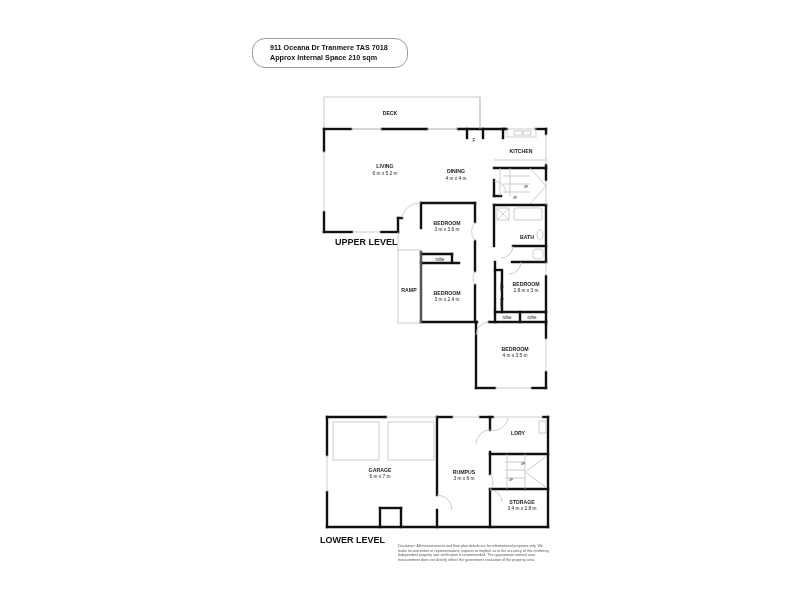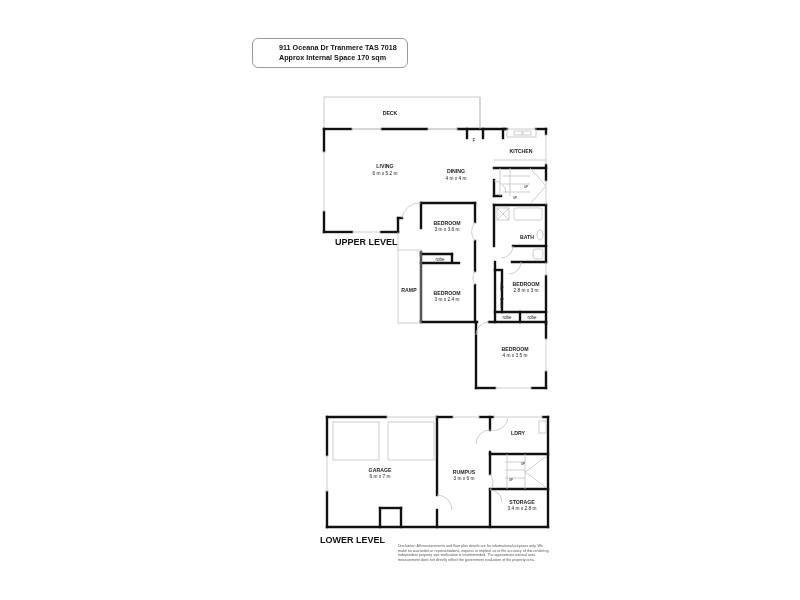--- a/index.html
+++ b/index.html
@@ -1,39 +1,39 @@
 <!DOCTYPE html>
 <html><head>
   <meta charset="utf-8">
   <style>
     html, body { margin: 0; padding: 0; background: #ffffff; }
     body { width: 800px; height: 600px; position: relative; overflow: hidden; font-family: "Liberation Sans", sans-serif; }
     .title-box {
       position: absolute; left: 252px; top: 38px; width: 156px; height: 30px;
-      border: 1px solid #9a9a9a; border-radius: 6px; background: #fff;
-      box-sizing: border-box; padding: 4px 0 0 26px;
+      border: 1px solid #9a9a9a; border-radius: 13px; background: #fff;
+      box-sizing: border-box; padding: 4px 0 0 17px;
     }
     .title-box .line { font-size: 7.2px; font-weight: bold; color: #111; line-height: 9.5px; white-space: nowrap; }
     svg.plan { position: absolute; left: 0; top: 0; }
     .lbl { font-family: "Liberation Sans", sans-serif; font-weight: bold; fill: #222; }
     .room { font-size: 5.2px; }
     .dim { font-size: 4.8px; font-weight: normal; }
     .small { font-size: 4.6px; font-weight: normal; }
     .level { font-size: 9px; fill: #111; }
     .disclaimer {
       position: absolute; left: 398px; top: 544px; width: 152px;
       font-size: 3.6px; line-height: 4.6px; color: #555;
     }
   </style>
 </head>
 <body>
 
 <div class="title-box">
   <div class="line">911 Oceana Dr Tranmere TAS 7018</div>
-  <div class="line">Approx Internal Space 170 sqm</div>
+  <div class="line">Approx Internal Space 210 sqm</div>
 </div>
 
 <svg class="plan" width="800" height="600" viewBox="0 0 800 600">
 
   <g>
 
     <rect x="324" y="97" width="156" height="32" fill="none" stroke="#bdbdbd" stroke-width="0.8"></rect>
 
     <g stroke="#111" stroke-width="2.4" fill="none" stroke-linecap="square">
 

